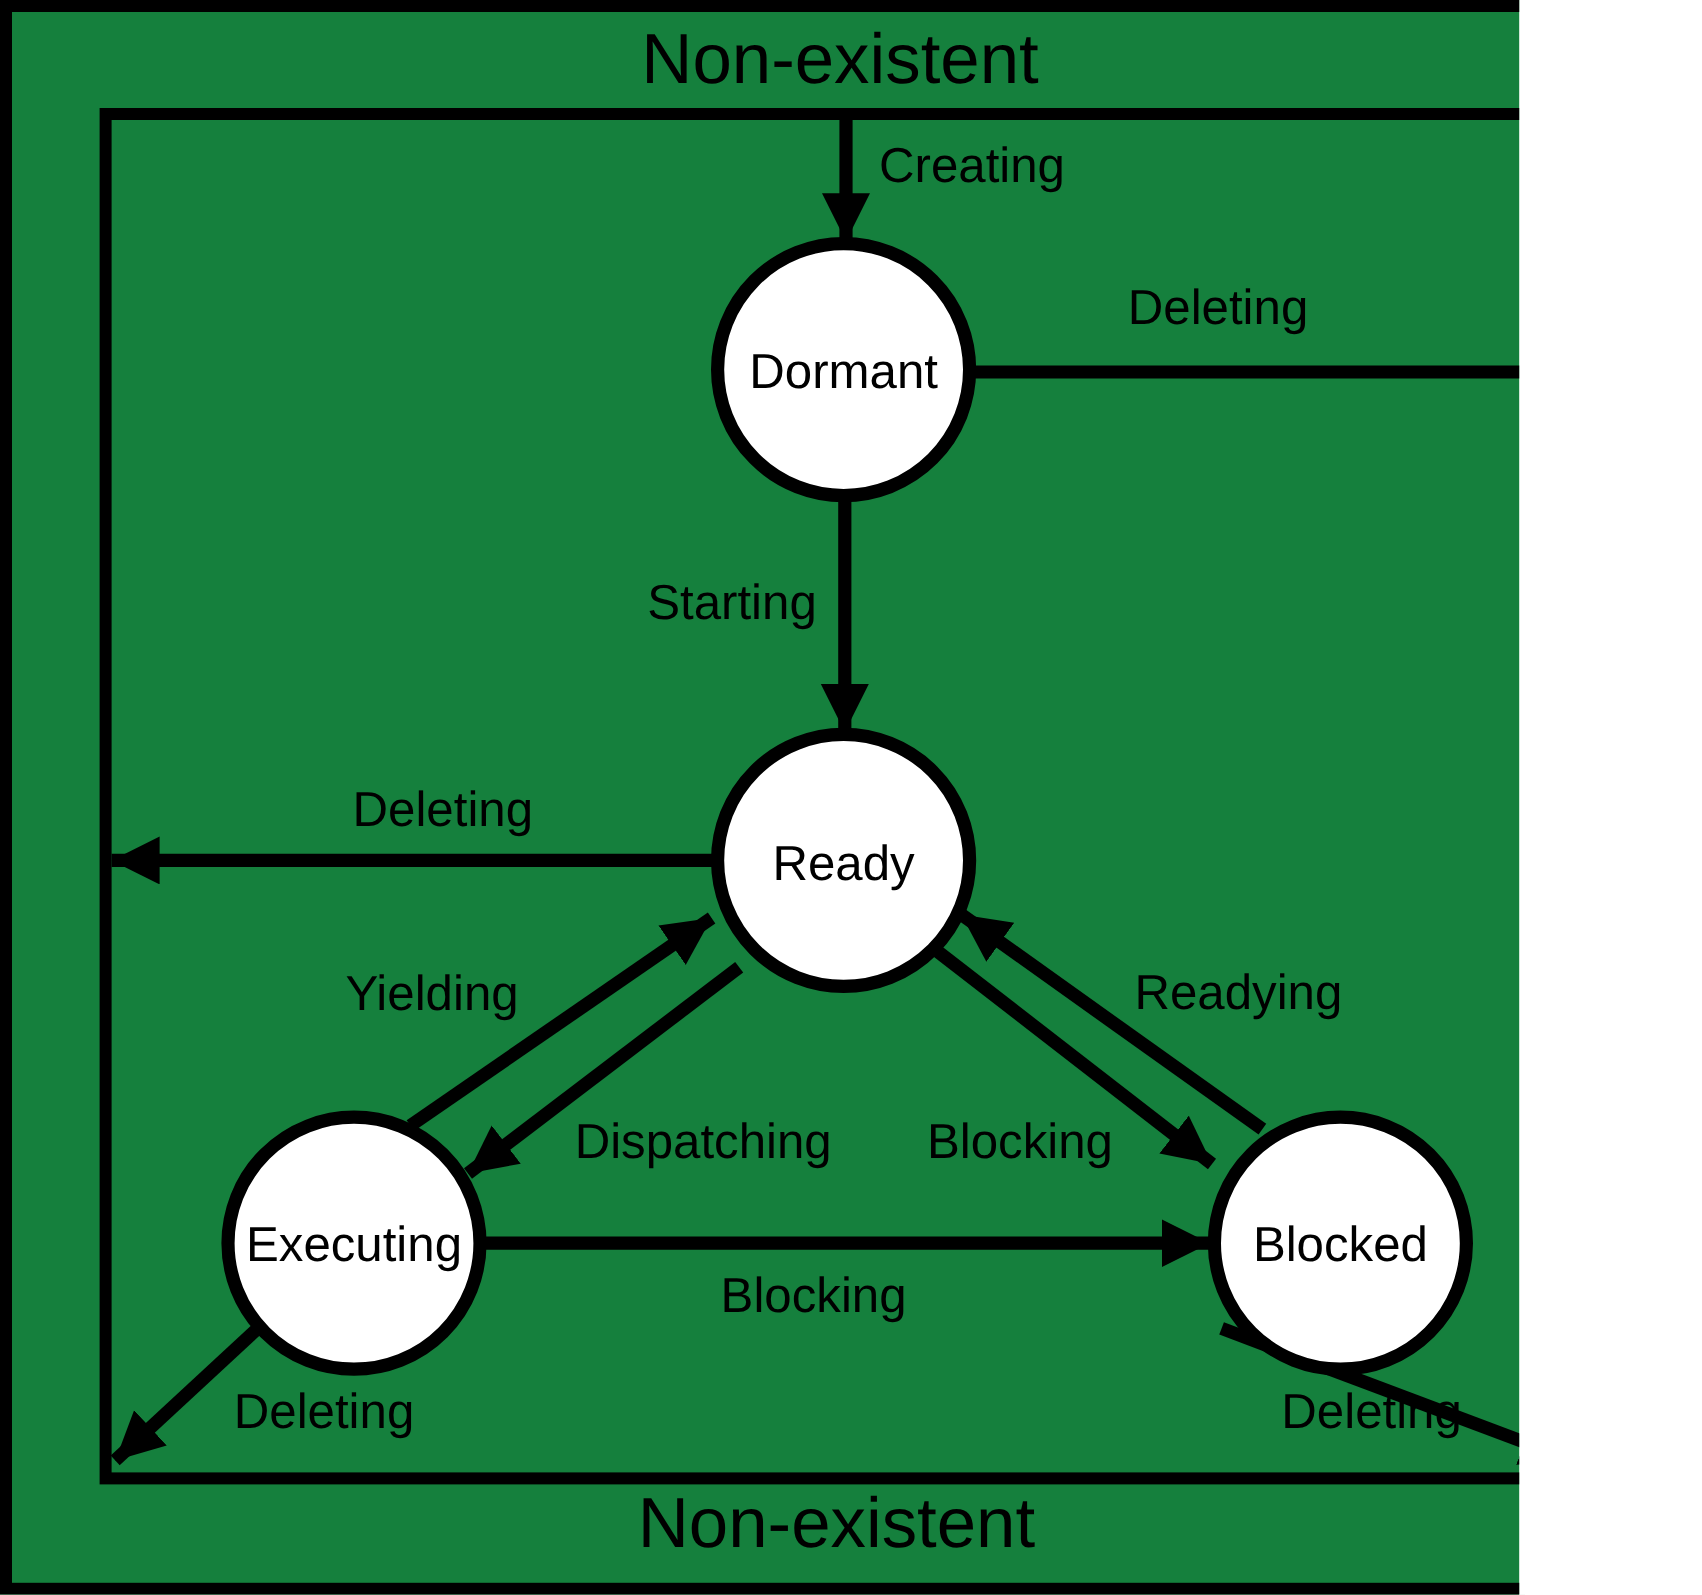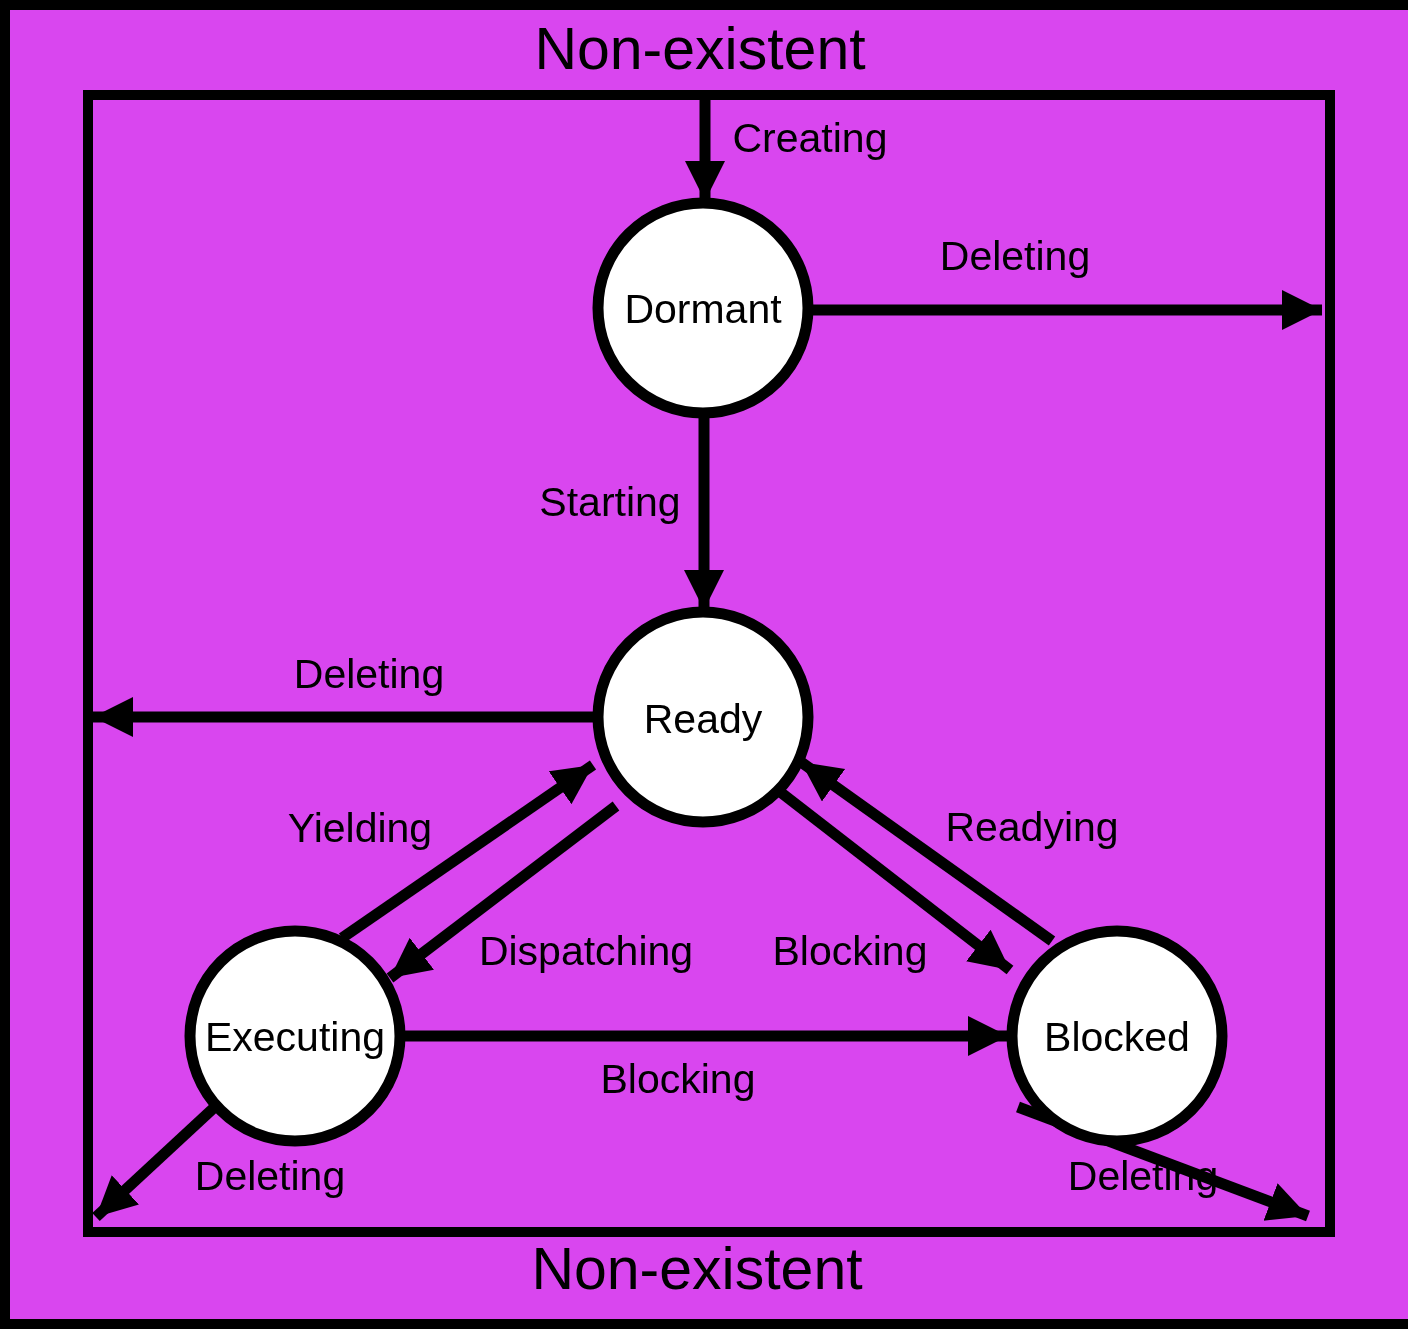--- a/index.html
+++ b/index.html
@@ -2,23 +2,23 @@
 <html><head>
 <meta charset="utf-8">
 <style>
   html, body {
     margin: 0;
     padding: 0;
     background: #ffffff;
   }
   .canvas {
     position: relative;
-    width: 1408px;
+    width: 1266px;
     height: 1329px;
-    background: #d946ef;
+    background: #15803d;
     overflow: hidden;
   }
   svg {
     display: block;
   }
   text {
     font-family: "Liberation Sans", "DejaVu Sans", sans-serif;
     fill: #000000;
   }
   .outer-label { font-size: 59px; }

